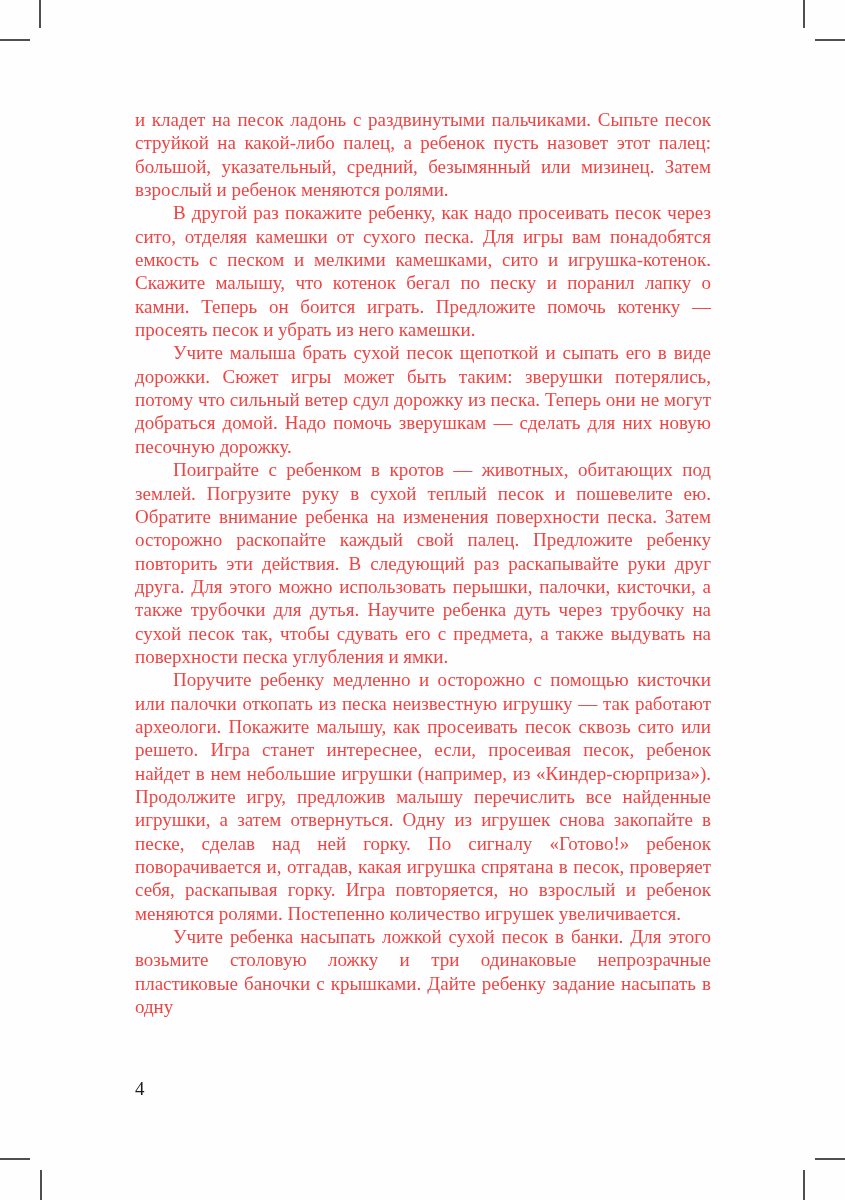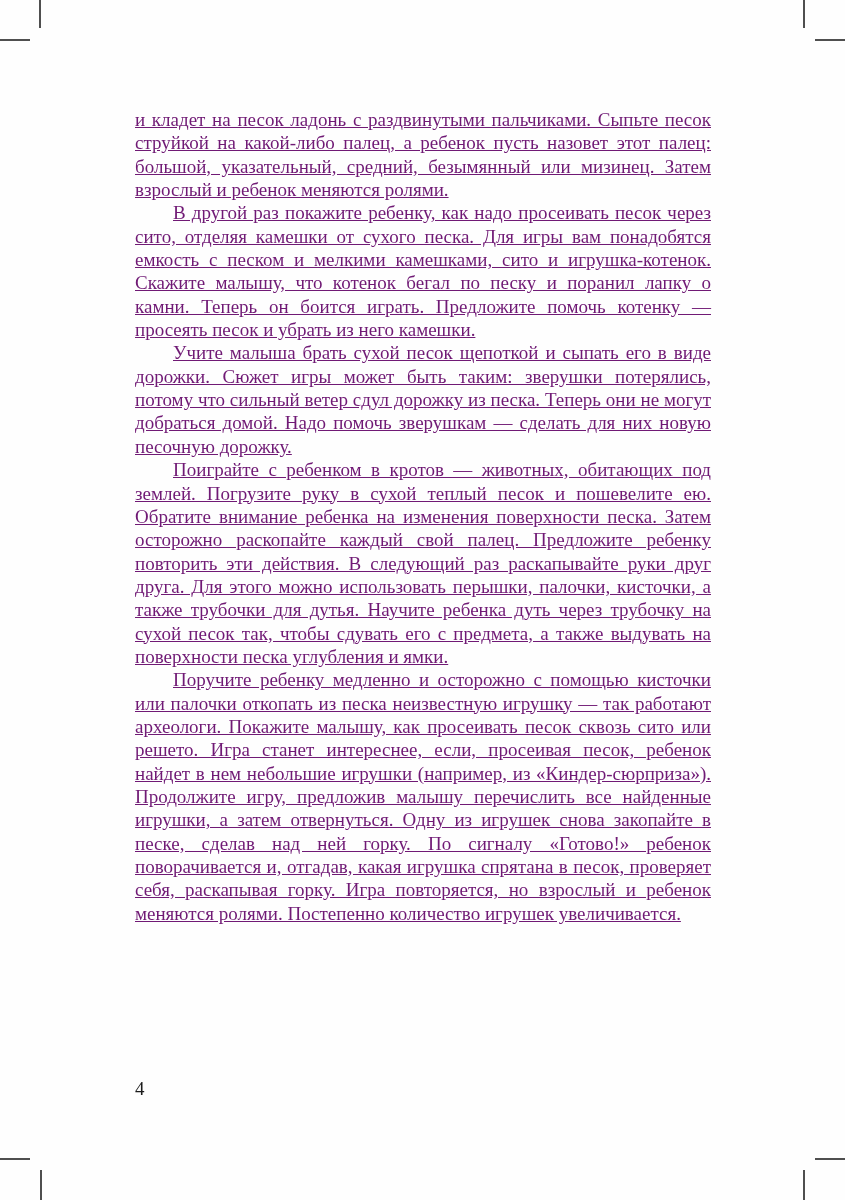--- a/index.html
+++ b/index.html
@@ -12,26 +12,25 @@
     height: 1200px;
     background: #fefefe;
     font-family: "Liberation Serif", serif;
     overflow: hidden;
   }
   .text-block {
     position: absolute;
     left: 135px;
     top: 108px;
     width: 576px;
-    color: #701a75;
+    color: #ef4444;
     font-size: 19px;
     line-height: 23.35px;
     text-align: justify;
     hyphens: auto;
-    text-decoration: underline;
     -webkit-hyphens: auto;
   }
   .text-block p {
     margin: 0;
     padding: 0;
     text-indent: 38px;
   }
   .text-block p.no-indent {
     text-indent: 0;
   }
@@ -68,15 +67,16 @@
 <div class="crop v bl-v"></div>
 <div class="crop h br-h"></div>
 <div class="crop v br-v"></div>
 
 <div class="text-block">
   <p class="no-indent">и кладет на песок ладонь с раздвинутыми пальчиками. Сыпьте песок струйкой на какой-либо палец, а ребенок пусть назовет этот палец: большой, указательный, средний, безымянный или мизинец. Затем взрослый и ребенок меняются ролями.</p>
   <p>В другой раз покажите ребенку, как надо просеивать песок через сито, отделяя камешки от сухого песка. Для игры вам понадобятся емкость с песком и мелкими камешками, сито и игрушка-котенок. Скажите малышу, что котенок бегал по песку и поранил лапку о камни. Теперь он боится играть. Предложите помочь котенку — просеять песок и убрать из него камешки.</p>
   <p>Учите малыша брать сухой песок щепоткой и сыпать его в виде дорожки. Сюжет игры может быть таким: зверушки потерялись, потому что сильный ветер сдул дорожку из песка. Теперь они не могут добраться домой. Надо помочь зверушкам — сделать для них новую песочную дорожку.</p>
   <p>Поиграйте с ребенком в кротов — животных, обитающих под землей. Погрузите руку в сухой теплый песок и пошевелите ею. Обратите внимание ребенка на изменения поверхности песка. Затем осторожно раскопайте каждый свой палец. Предложите ребенку повторить эти действия. В следующий раз раскапывайте руки друг друга. Для этого можно использовать перышки, палочки, кисточки, а также трубочки для дутья. Научите ребенка дуть через трубочку на сухой песок так, чтобы сдувать его с предмета, а также выдувать на поверхности песка углубления и ямки.</p>
   <p>Поручите ребенку медленно и осторожно с помощью кисточки или палочки откопать из песка неизвестную игрушку — так работают археологи. Покажите малышу, как просеивать песок сквозь сито или решето. Игра станет интереснее, если, просеивая песок, ребенок найдет в нем небольшие игрушки (например, из «Киндер-сюрприза»). Продолжите игру, предложив малышу перечислить все найденные игрушки, а затем отвернуться. Одну из игрушек снова закопайте в песке, сделав над ней горку. По сигналу «Готово!» ребенок поворачивается и, отгадав, какая игрушка спрятана в песок, проверяет себя, раскапывая горку. Игра повторяется, но взрослый и ребенок меняются ролями. Постепенно количество игрушек увеличивается.</p>
+  <p>Учите ребенка насыпать ложкой сухой песок в банки. Для этого возьмите столовую ложку и три одинаковые непрозрачные пластиковые баночки с крышками. Дайте ребенку задание насыпать в одну</p>
 </div>
 
 <div class="page-number">4</div>
 
 </body></html>

